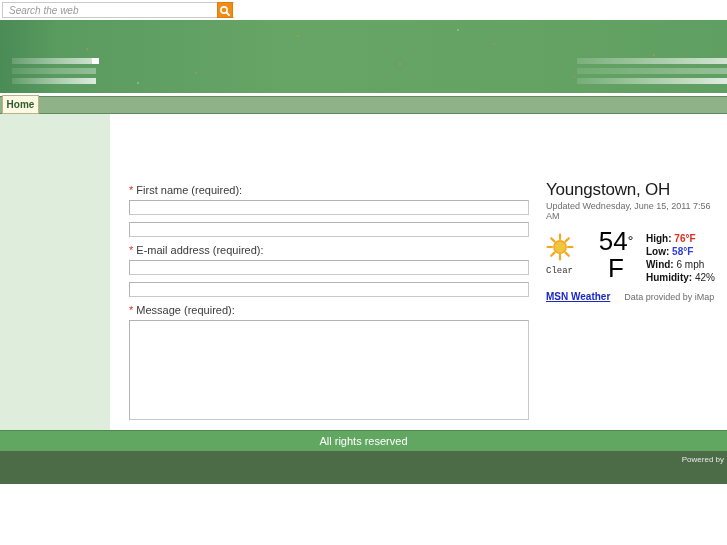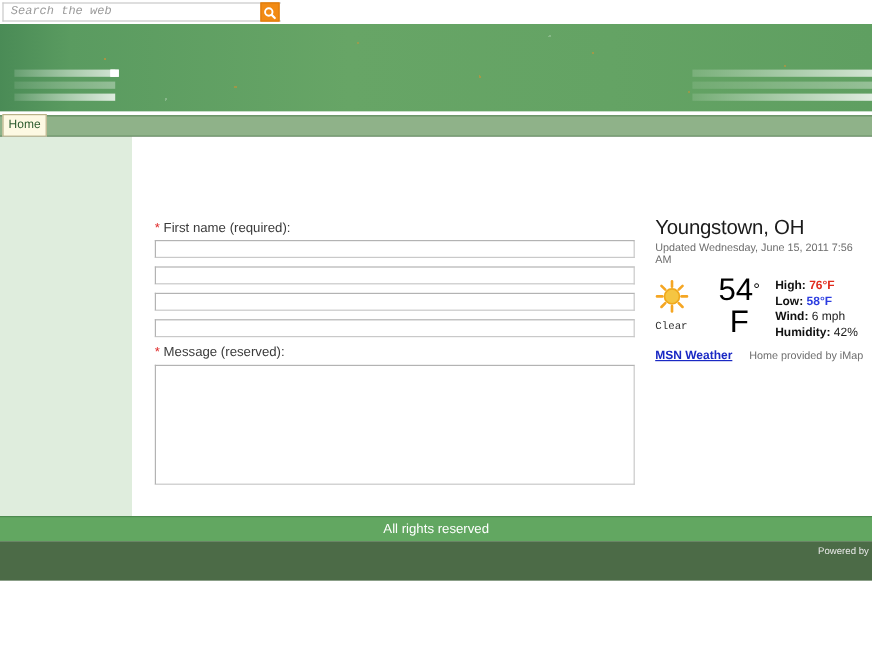--- a/index.html
+++ b/index.html
@@ -33,21 +33,21 @@
     border-right: none;
     background: #ffffff;
     box-sizing: border-box;
   }
   .search-input {
     position: absolute;
     left: 6px; top: 2px;
     border: none;
     outline: none;
     width: 200px;
-    font-family: Liberation Mono, monospace;
+    font-family: Liberation Sans, sans-serif;
     font-size: 10px;
     font-style: italic;
     color: #9a9a9a;
     background: transparent;
     padding: 0;
   }
   .search-input::placeholder { color: #9a9a9a; font-style: italic; opacity: 1; }
   .search-btn {
     position: absolute;
     left: 217px; top: 2px;
@@ -121,21 +121,21 @@
     background: #fdf9e3;
     border: 1px solid #b9b187;
     box-sizing: border-box;
     display: flex;
     align-items: center;
     justify-content: center;
     cursor: pointer;
   }
   .nav-tab span {
     font-size: 10px;
-    font-weight: normal;
+    font-weight: bold;
     color: #2e5c30;
   }
 
   
   .page {
     position: absolute;
     left: 0; top: 114px;
     width: 727px; height: 316px;
     background: #737373;
   }
@@ -377,27 +377,31 @@
     <div class="form">
 
       <div class="field-label">
         <span class="req">*</span>
         <span>First name (required):</span>
       </div>
       <input class="text-input" type="text" value="" style="">
 
       <input class="text-input" type="text" value="" style="">
 
-      <input class="text-input" type="text" value="" style="">
-
-      <input class="text-input" type="text" value="" style="">
-
       <div class="field-label">
         <span class="req">*</span>
-        <span>Message (reserved):</span>
+        <span>E-mail address (required):</span>
+      </div>
+      <input class="text-input" type="text" value="" style="">
+
+      <input class="text-input" type="text" value="" style="">
+
+      <div class="field-label">
+        <span class="req">*</span>
+        <span>Message (required):</span>
       </div>
       <textarea class="text-area" style=""></textarea>
     </div>
 
     <div class="weather">
       <div class="wx-city">Youngstown, OH</div>
       <div class="wx-updated">Updated Wednesday, June 15, 2011 7:56 AM</div>
 
       <div class="wx-body">
         <div class="wx-icon-col">
@@ -439,21 +443,21 @@
           </div>
           <div>
             <b>Humidity:</b>
             <span>42%</span>
           </div>
         </div>
       </div>
 
       <div class="wx-foot">
         <a class="wx-link">MSN Weather</a>
-        <span class="wx-credit">Home provided by iMap</span>
+        <span class="wx-credit">Data provided by iMap</span>
       </div>
     </div>
 
   </div>
 </div>
 
 <div class="footer-bar">
   <span>All rights reserved</span>
 </div>
 

